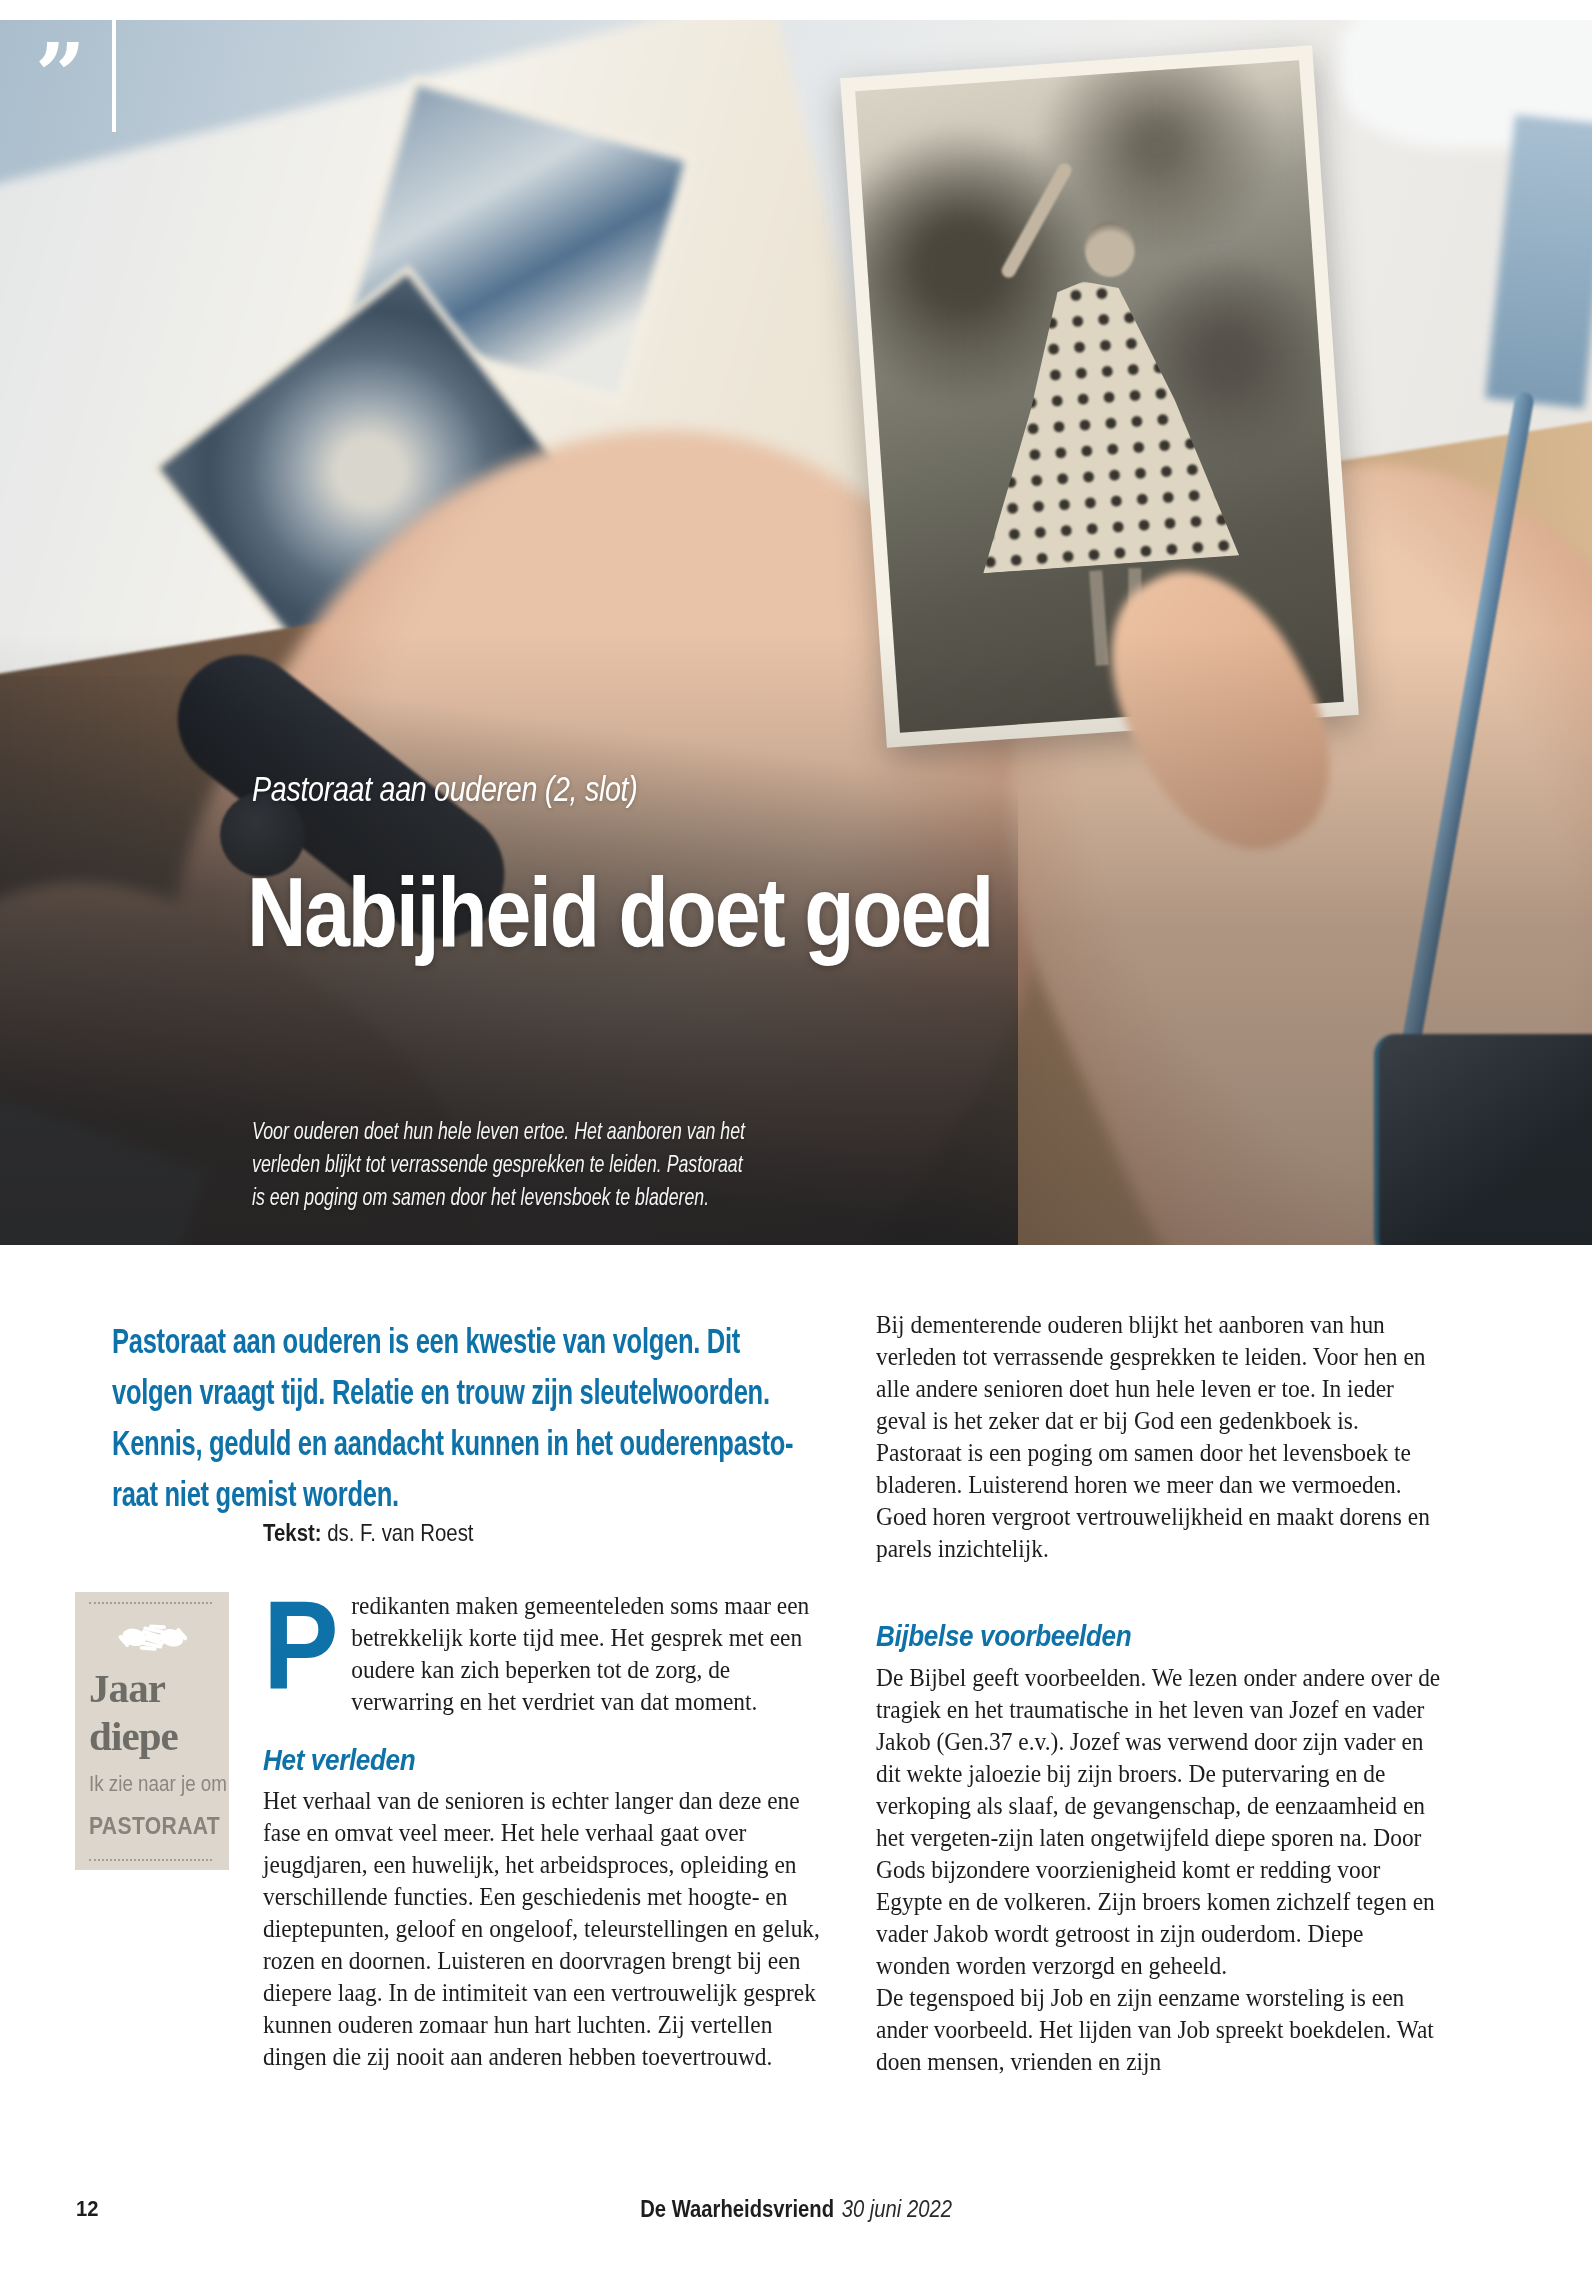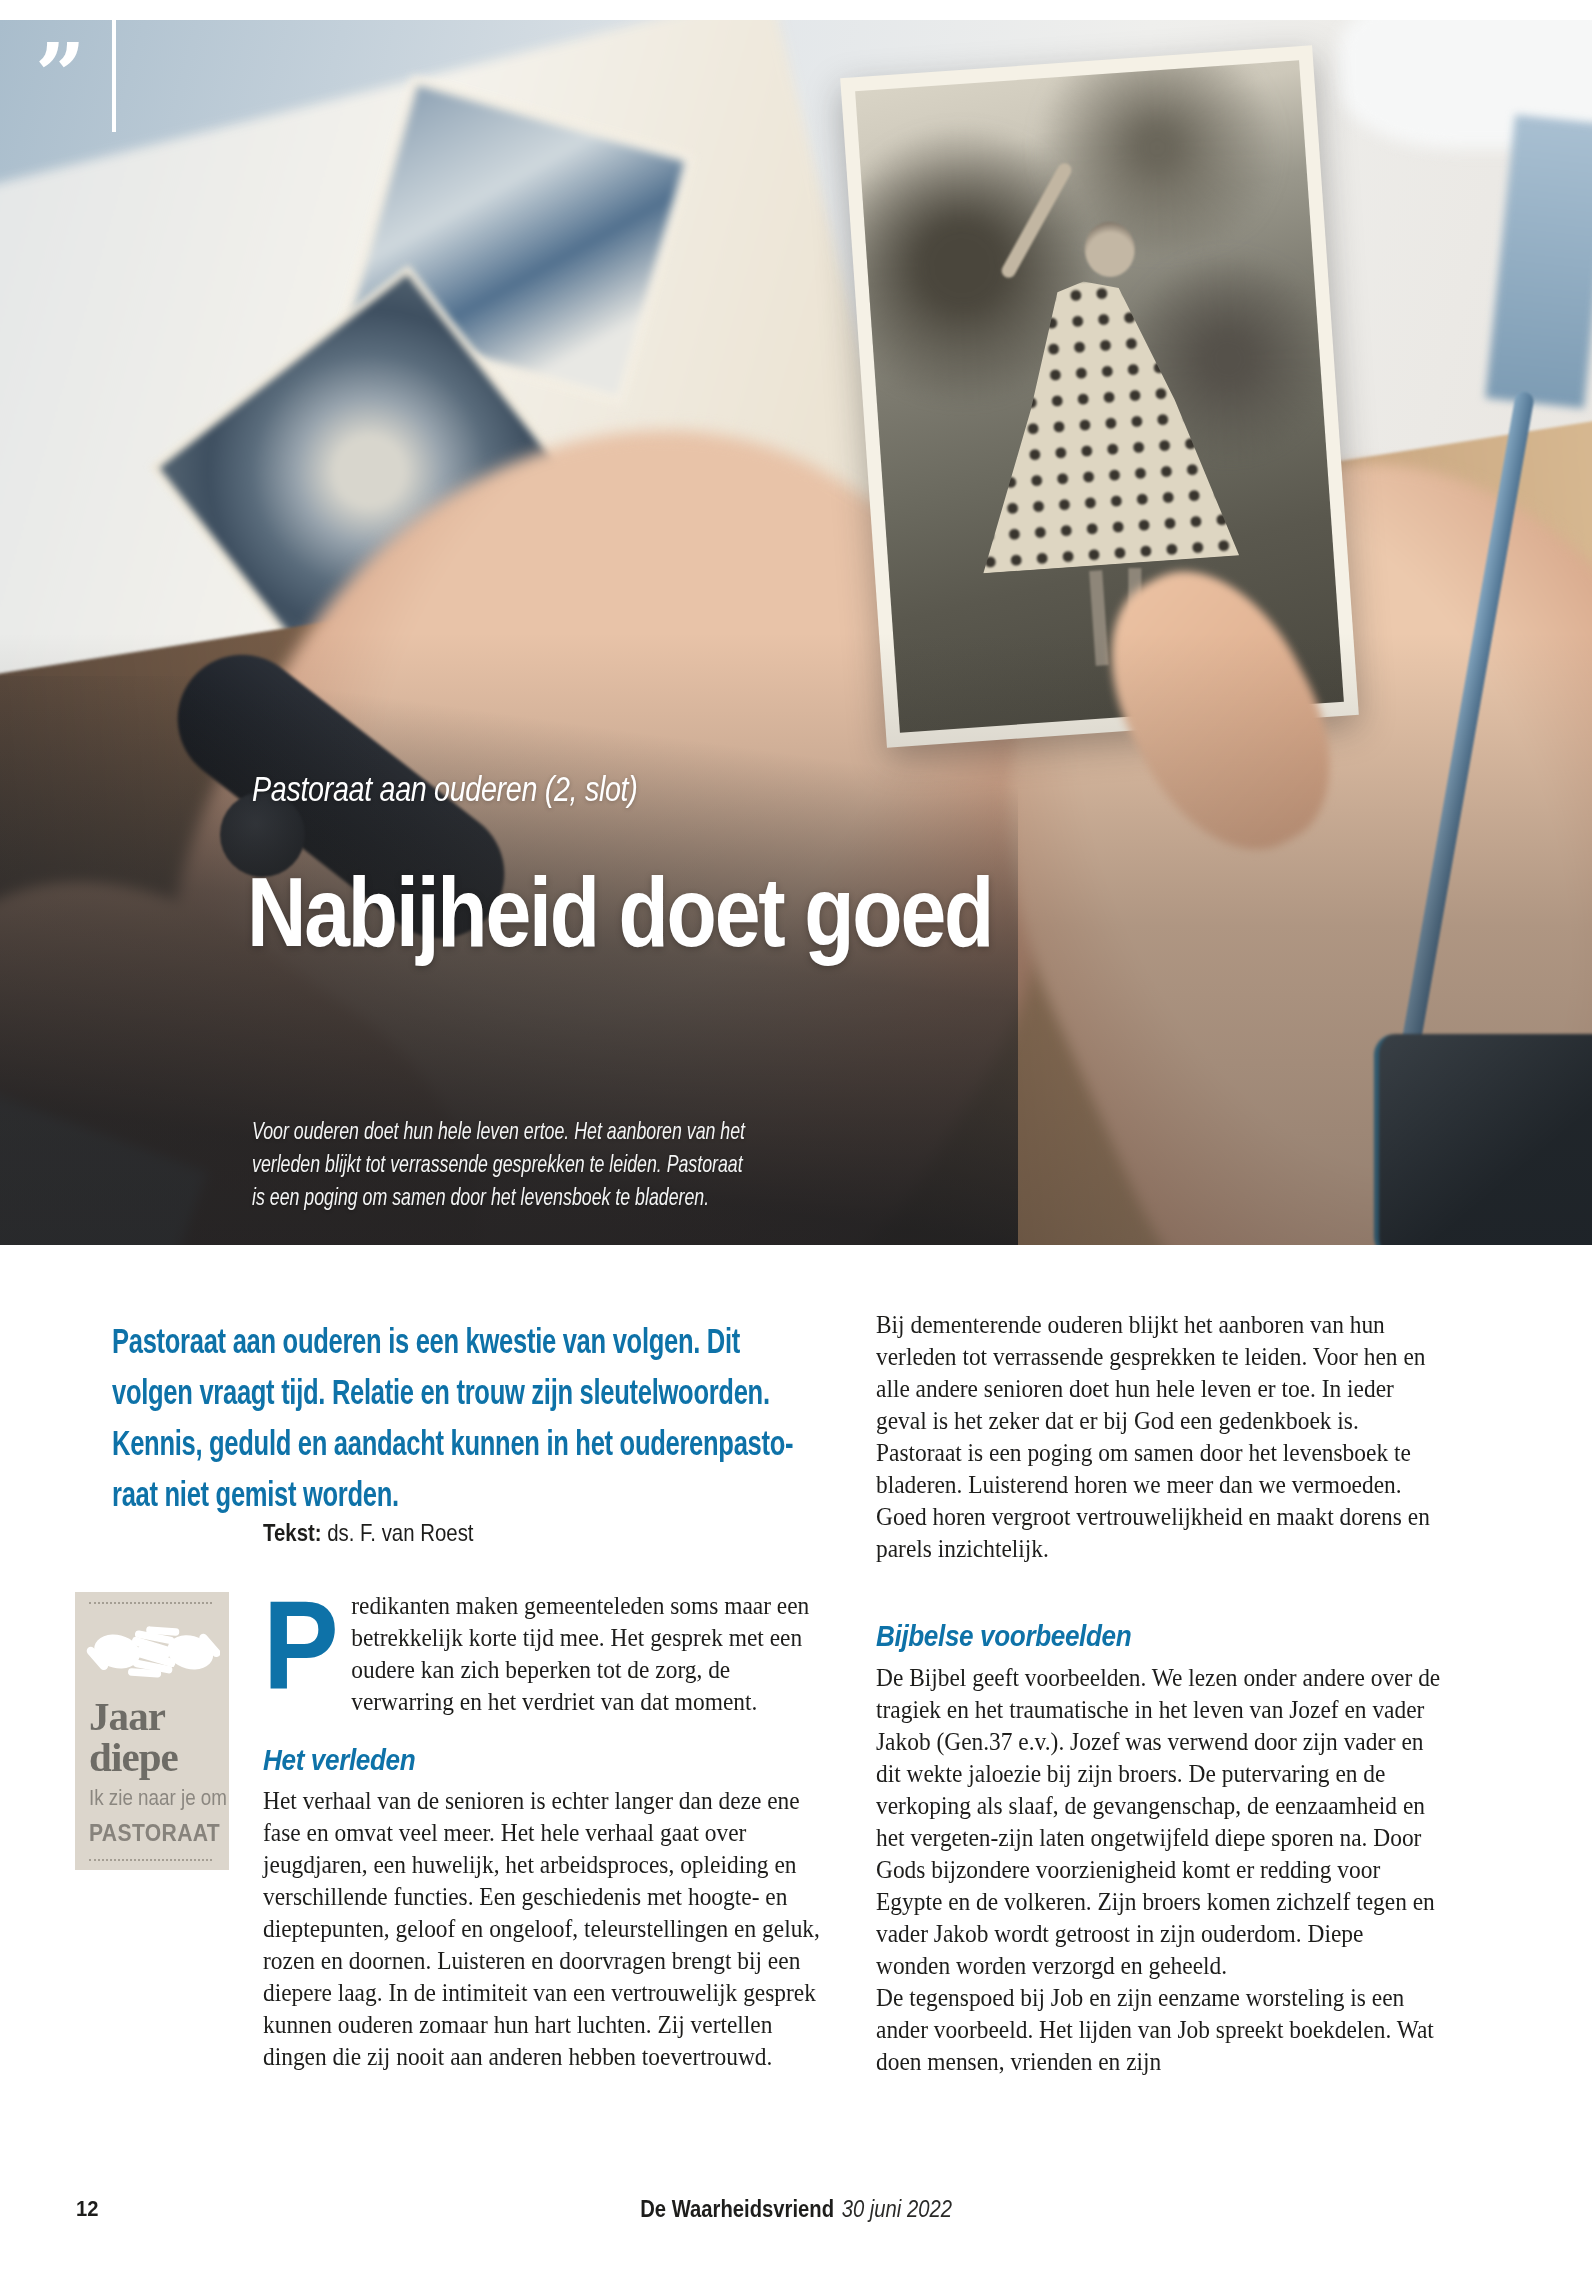--- a/index.html
+++ b/index.html
@@ -77,21 +77,21 @@
 
   
   .lead { position:absolute; left:112px; top:1315px; width:1036px; color:#0e72a8; font-weight:bold;
      font-size:35px; line-height:51px; letter-spacing:-0.4px; white-space:pre-line;
      transform:scaleX(.73); transform-origin:left top; }
   .byline { position:absolute; left:263px; top:1519px; font-size:24px; color:#1d1d1b;
      transform:scaleX(.85); transform-origin:left top; white-space:nowrap; }
   .byline b { font-weight:bold; }
 
   .badge { position:absolute; left:75px; top:1592px; width:154px; height:278px; background:#dcd6cc;
-     display:flex; flex-direction:column; align-items:flex-start; padding:10.4px 12px 8.6px 14px; }
+     display:flex; flex-direction:column; align-items:flex-start; padding:10.4px 12px 8.6px 14px;gap:7px; }
   .dotline { width:123px; border-top:2.6px dotted #a49e93; }
   .badge-hands { margin:3.5px 0 1.7px -5.2px; }
   .badge-title { font-family:"Liberation Serif", serif; font-weight:bold; color:#6e6c66; font-size:41px; line-height:41px; letter-spacing:-0.9px; }
   .badge-sub { margin-top:7px; color:#8b8780; font-size:22.4px; transform:scaleX(.84); transform-origin:left top; white-space:nowrap; }
   .badge-cat { margin-top:8.6px; color:#87837c; font-weight:bold; font-size:24px; letter-spacing:0.4px;
      transform:scaleX(.88); transform-origin:left top; white-space:nowrap; }
   .badge .dotline.bottom { margin-top:12px; }
 
   .col { position:absolute; font-family:"Liberation Serif", serif; font-size:26px; line-height:32px; color:#1d1d1b;
      transform:scaleX(.9); transform-origin:left top; text-align:left; }

